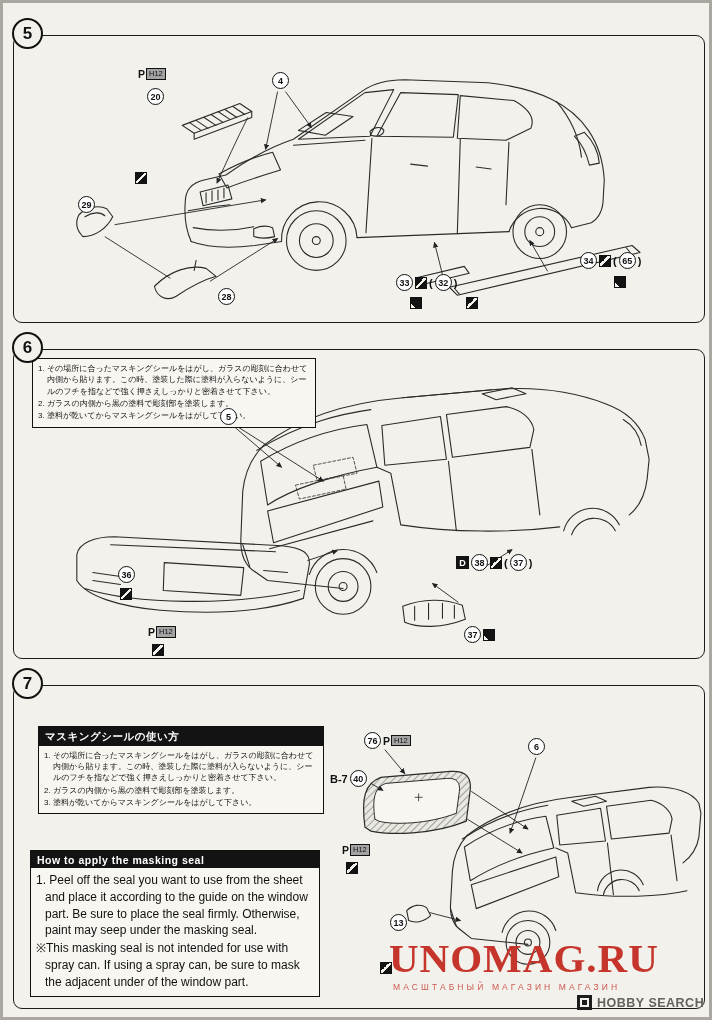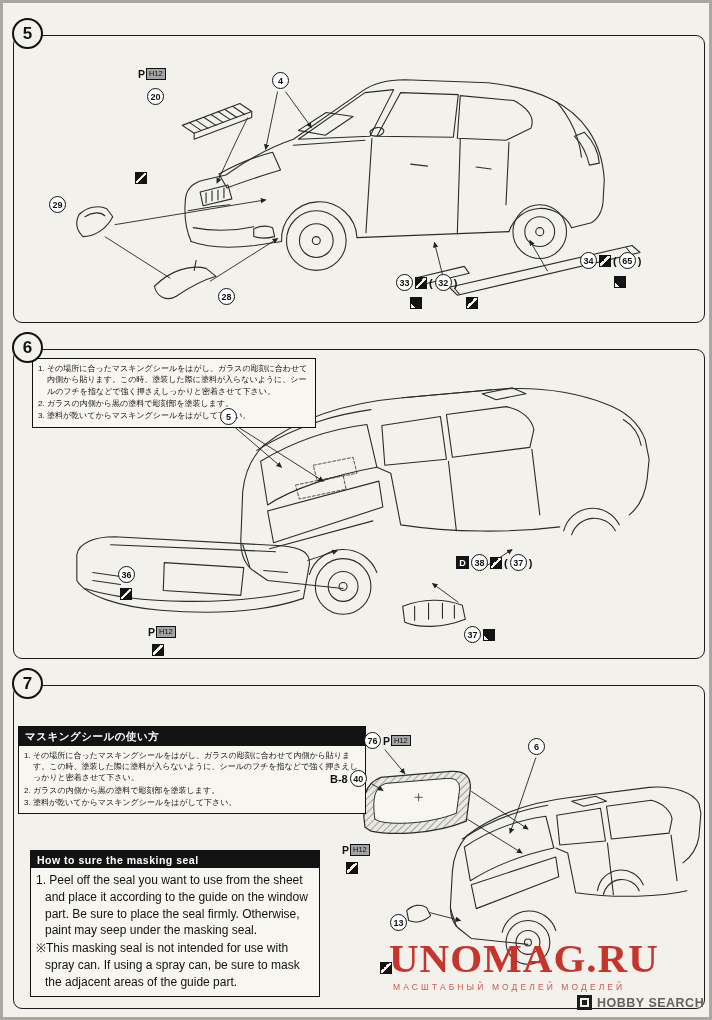--- a/index.html
+++ b/index.html
@@ -108,21 +108,21 @@
     </div>
     <div class="callout" style="left:133px;top:52px">
       <span class="circle">20</span>
     </div>
     <div class="callout" style="left:258px;top:36px">
       <span class="circle">4</span>
     </div>
     <div class="callout" style="left:121px;top:136px">
       <span class="chip"></span>
     </div>
-    <div class="callout" style="left:35px;top:160px">
+    <div class="callout" style="left:64px;top:160px">
       <span class="circle">29</span>
     </div>
     <div class="callout" style="left:204px;top:252px">
       <span class="circle">28</span>
     </div>
     <div class="callout" style="left:382px;top:238px">
       <span class="circle">33</span>
       <span class="chip"></span>
       <span class="paren">(</span>
       <span class="circle">32</span>
@@ -272,46 +272,46 @@
       <g stroke="#222" fill="none" stroke-width="0.9">
         <path d="M372 64 L392 88" marker-end="url(#ar7)"></path>
         <path d="M358 98 L370 105" marker-end="url(#ar7)"></path>
         <path d="M459 106 L516 144" marker-end="url(#ar7)"></path>
         <path d="M455 134 L510 168" marker-end="url(#ar7)"></path>
         <path d="M524 72 L498 148" marker-end="url(#ar7)"></path>
         <path d="M417 228 L448 236" marker-end="url(#ar7)"></path>
       </g>
     </svg>
 
-    <div class="instrblock" style="left:4px;top:40px;width:348px">
+    <div class="instrblock" style="left:24px;top:40px;width:286px">
       <div class="blackbar">マスキングシールの使い方</div>
       <div class="txtblock jp">
         <p>1. その場所に合ったマスキングシールをはがし、ガラスの彫刻に合わせて内側から貼ります。この時、塗装した際に塗料が入らないように、シールのフチを指などで強く押さえしっかりと密着させて下さい。</p>
         <p>2. ガラスの内側から黒の塗料で彫刻部を塗装します。</p>
         <p>3. 塗料が乾いてからマスキングシールをはがして下さい。</p>
       </div>
     </div>
 
     <div class="instrblock" style="left:16px;top:164px;width:290px">
-      <div class="blackbar">How to sure the masking seal</div>
+      <div class="blackbar">How to apply the masking seal</div>
       <div class="txtblock en">
         <p>1. Peel off the seal you want to use from the sheet and place it according to the guide on the window part. Be sure to place the seal firmly. Otherwise, paint may seep under the masking seal.</p>
-        <p>※This masking seal is not intended for use with spray can. If using a spray can, be sure to mask the adjacent areas of the guide part.</p>
+        <p>※This masking seal is not intended for use with spray can. If using a spray can, be sure to mask the adjacent under of the window part.</p>
       </div>
     </div>
 
     <div class="callout" style="left:350px;top:46px">
       <span class="circle">76</span>
       <span class="pmark">
         <span class="pfx">P</span>
         <span class="pbox">H12</span>
       </span>
     </div>
     <div class="callout" style="left:316px;top:84px">
-      <span class="b2label">B-8</span>
+      <span class="b2label">B-7</span>
       <span class="circle">40</span>
     </div>
     <div class="callout pmark" style="left:328px;top:158px">
       <span class="pfx">P</span>
       <span class="pbox">H12</span>
     </div>
     <div class="callout" style="left:332px;top:176px">
       <span class="chip"></span>
     </div>
     <div class="callout" style="left:514px;top:52px">
@@ -320,20 +320,20 @@
     <div class="callout" style="left:376px;top:228px">
       <span class="circle">13</span>
     </div>
     <div class="callout" style="left:366px;top:276px">
       <span class="chip"></span>
     </div>
   </section>
 
   <div class="watermark">
     <div class="wm-title">UNOMAG.RU</div>
-    <div class="wm-sub">МАСШТАБНЫЙ МОДЕЛЕЙ МОДЕЛЕЙ</div>
+    <div class="wm-sub">МАСШТАБНЫЙ МАГАЗИН МАГАЗИН</div>
   </div>
   <div class="footerlogo">
     <span class="logo-sq"></span>
     <span class="brand">HOBBY SEARCH</span>
   </div>
 
 </div>
 
 </body></html>

